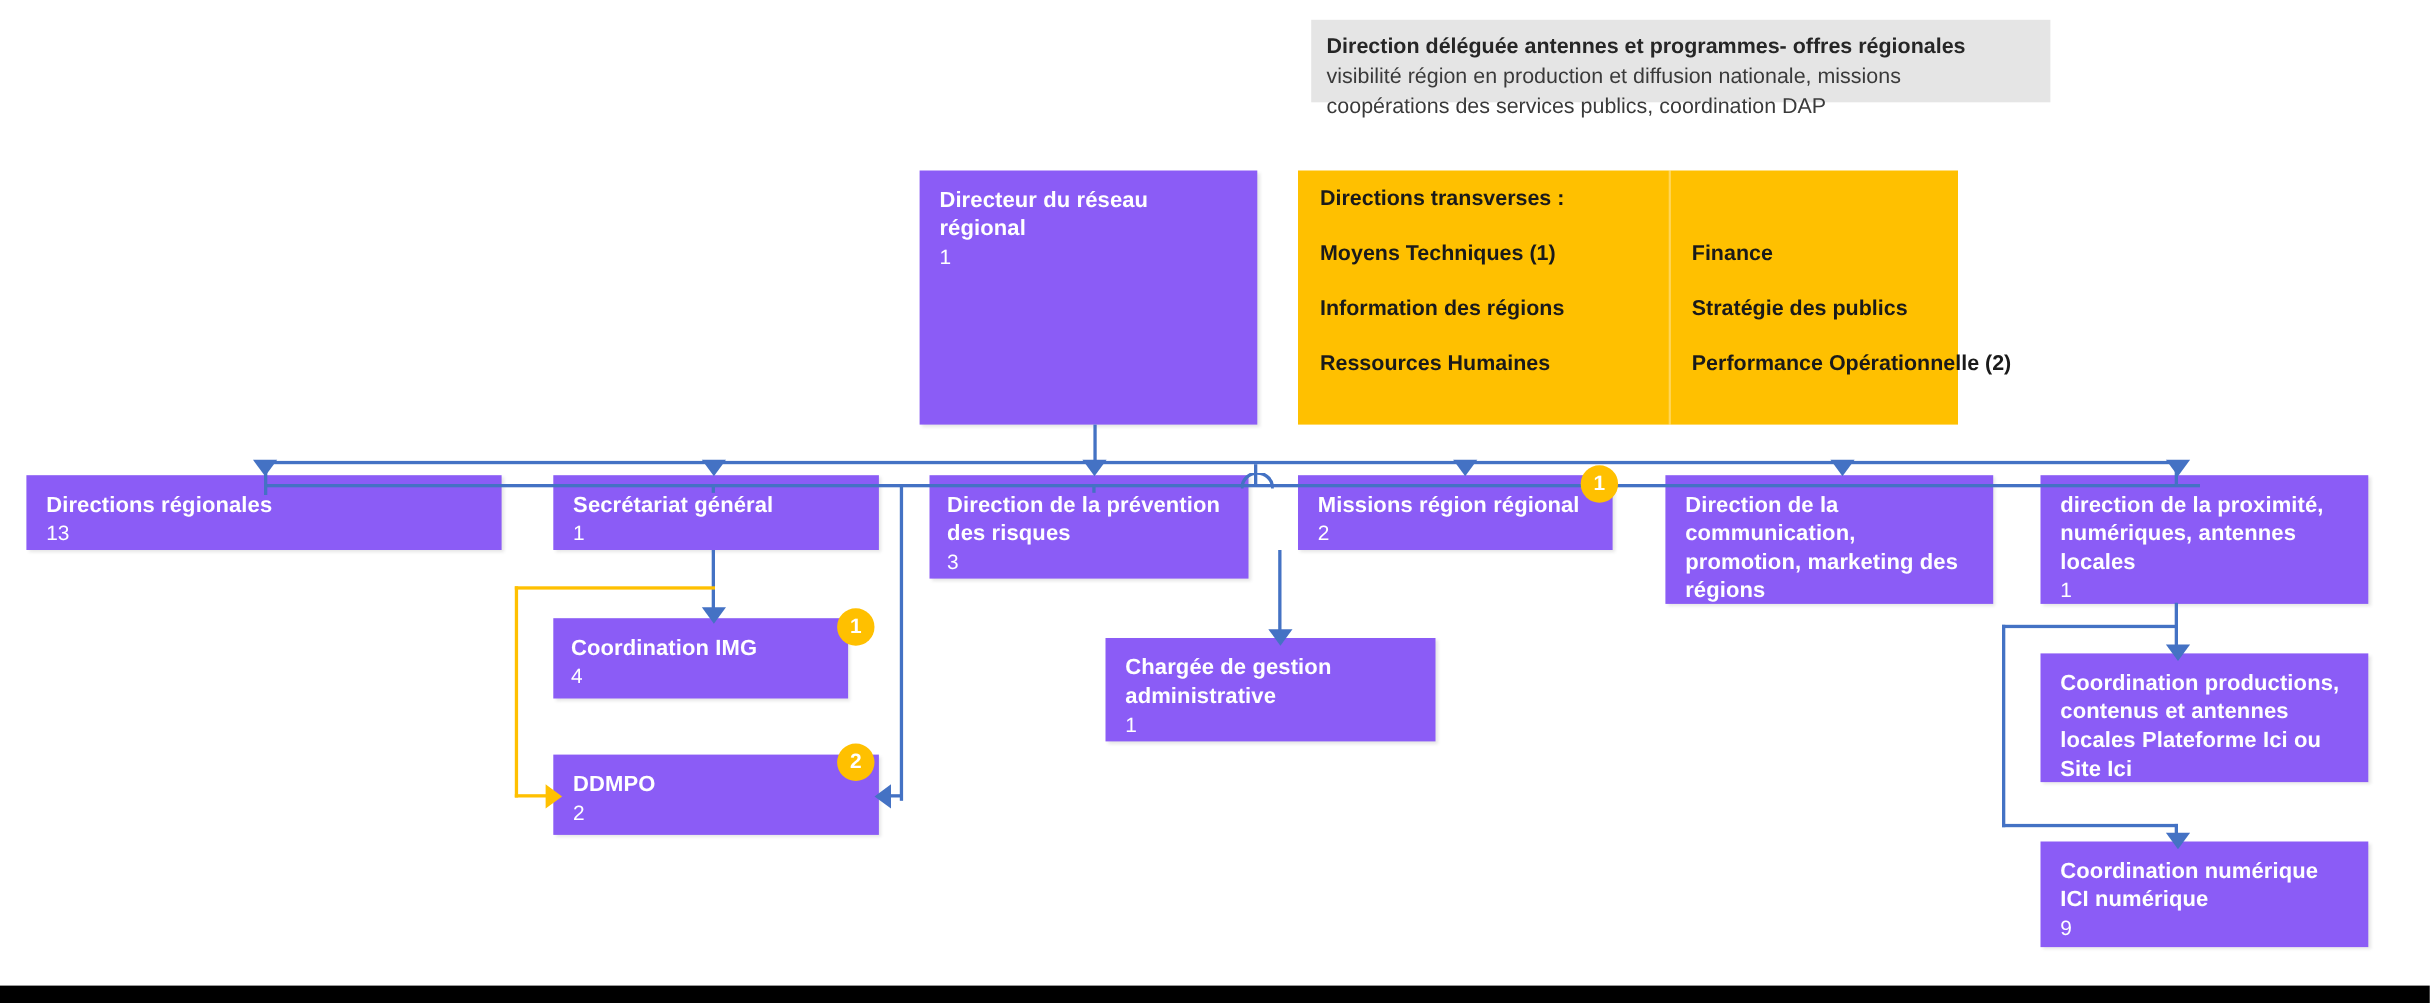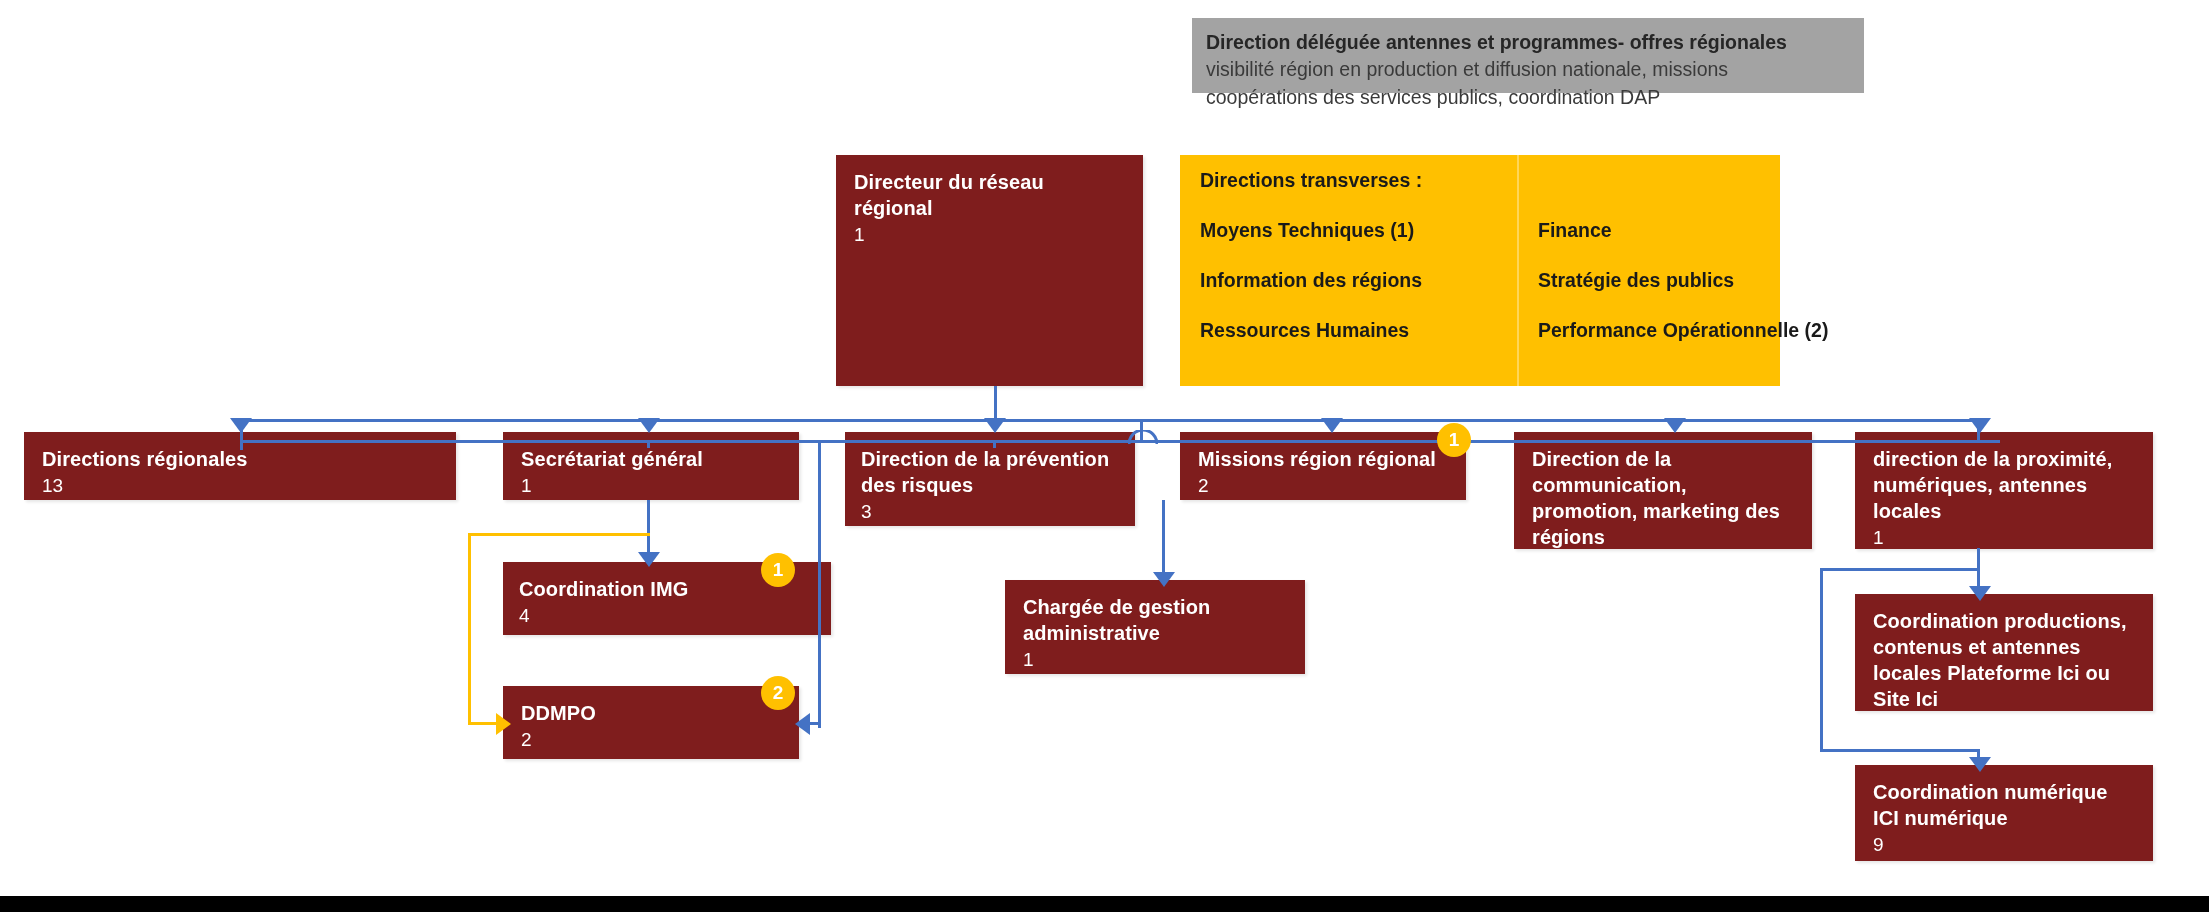--- a/index.html
+++ b/index.html
@@ -32,30 +32,30 @@
     font-size: 20px;
     letter-spacing: 0.1px;
     display: block;
   }
   .box .count {
     font-weight: normal;
     font-size: 19px;
     display: block;
     margin-top: 2px;
   }
-  .blue   { background: #7f1d1d; }
+  .blue   { background: #8b5cf6; }
 
   
   #banner {
     position: absolute;
     left: 1192px;
     top: 18px;
     width: 672px;
     height: 75px;
-    background: #a3a3a3;
+    background: #e5e5e5;
     box-sizing: border-box;
     padding: 11px 14px 0 14px;
     font-size: 19.5px;
     line-height: 1.40;
     color: #3a3a3a;
   }
   #banner .l1 { font-weight: bold; color: #262626; display: block; }
   #banner .l2 { display: block; }
   #banner .l3 { display: block; }
 
@@ -262,21 +262,21 @@
   <div class="box blue" style="left:1514px; top:432px; width:298px; height:117px;">
     <span class="title">Direction de la communication, promotion, marketing des régions</span>
     <span class="count">4</span>
   </div>
 
   <div class="box blue" style="left:1855px; top:432px; width:298px; height:117px;">
     <span class="title">direction de la proximité, numériques, antennes locales</span>
     <span class="count">1</span>
   </div>
 
-  <div class="box blue" style="left:503px; top:562px; width:328px; height:73px;padding-left:16px;">
+  <div class="box blue" style="left:503px; top:562px; width:268px; height:73px;padding-left:16px;">
     <span class="title">Coordination IMG</span>
     <span class="count">4</span>
   </div>
   <div class="badge" style="left:761px; top:553px;">1</div>
 
   <div class="box blue" style="left:503px; top:686px; width:296px; height:73px;">
     <span class="title">DDMPO</span>
     <span class="count">2</span>
   </div>
   <div class="badge" style="left:761px; top:676px;">2</div>

